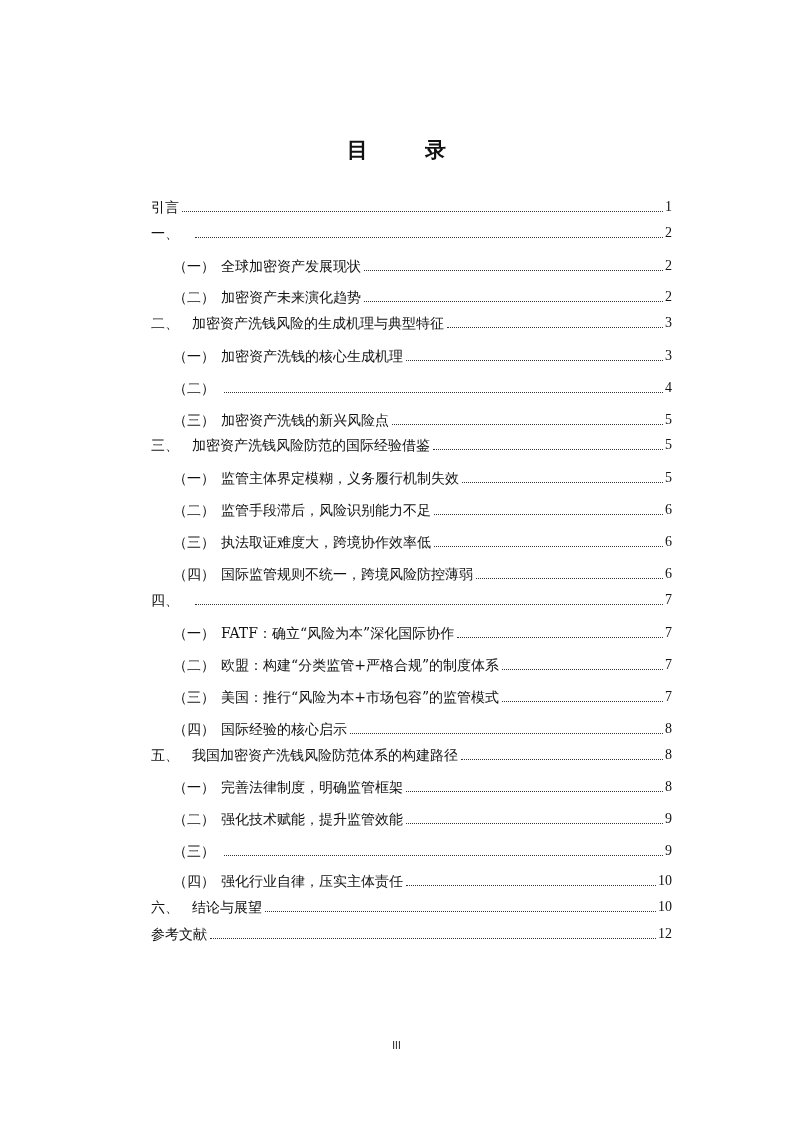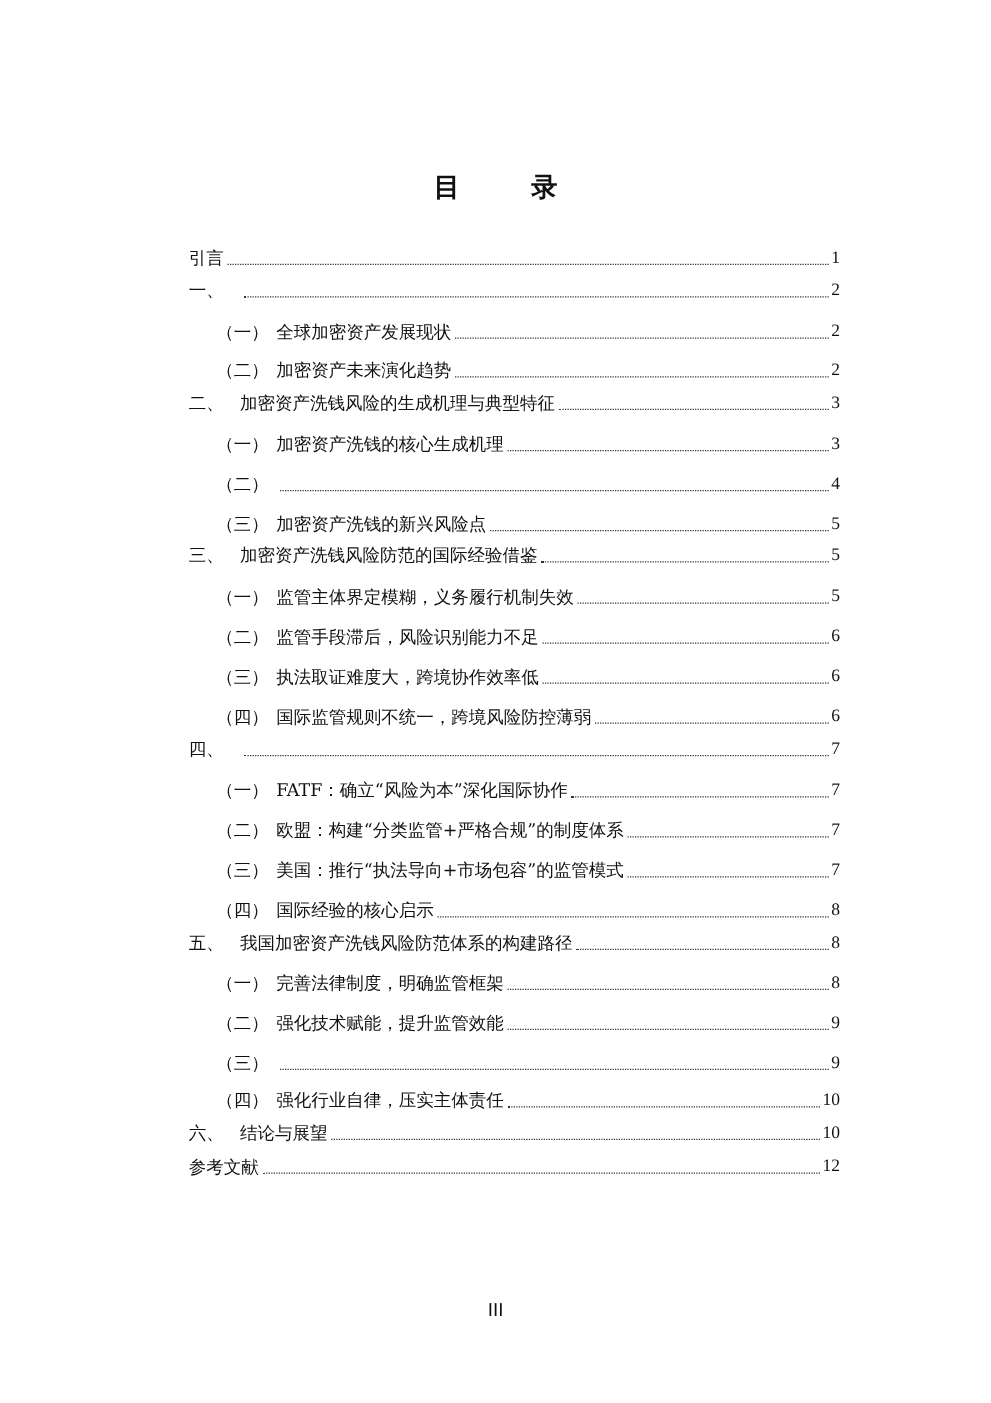--- a/index.html
+++ b/index.html
@@ -12,21 +12,21 @@
   .row { position: absolute; left: 0; width: 521px; height: 20px; display: flex;
          align-items: flex-end; font-size: 14px; line-height: 20px; }
   .row.sub { left: 22px; width: 499px; }
   .num { white-space: pre; flex: 0 0 auto; }
   .lbl { white-space: nowrap; flex: 0 0 auto; }
   .lead { flex: 1 1 auto; border-bottom: 1px dotted #333; margin: 0 2px 5px 3px; height: 1px; }
   .pg { flex: 0 0 auto; font-family: "Liberation Serif", serif; font-size: 14px; }
   .l1 .num { width: 41px; }
   .sub .num { width: 48px; }
   .footer { position: absolute; top: 1040px; left: 0; width: 793px; text-align: center;
-            font-family: "Liberation Sans", sans-serif; font-size: 15px; }
+            font-family: "Liberation Sans", sans-serif; font-size: 10px; }
 </style>
 </head>
 <body>
 
 <div class="title">目　录</div>
 
 <div class="toc" id="toc">
     <div class="row l0" style="top: 197px;">
       <span class="lbl">引言</span>
       <span class="lead"></span>
@@ -114,21 +114,21 @@
       <span class="pg">7</span>
     </div>
     <div class="row sub" style="top: 655px;">
       <span class="num">（二）</span>
       <span class="lbl">欧盟：构建“分类监管+严格合规”的制度体系</span>
       <span class="lead"></span>
       <span class="pg">7</span>
     </div>
     <div class="row sub" style="top: 687px;">
       <span class="num">（三）</span>
-      <span class="lbl">美国：推行“执法导向+市场包容”的监管模式</span>
+      <span class="lbl">美国：推行“风险为本+市场包容”的监管模式</span>
       <span class="lead"></span>
       <span class="pg">7</span>
     </div>
     <div class="row sub" style="top: 719px;">
       <span class="num">（四）</span>
       <span class="lbl">国际经验的核心启示</span>
       <span class="lead"></span>
       <span class="pg">8</span>
     </div>
     <div class="row l1" style="top: 745px;">

